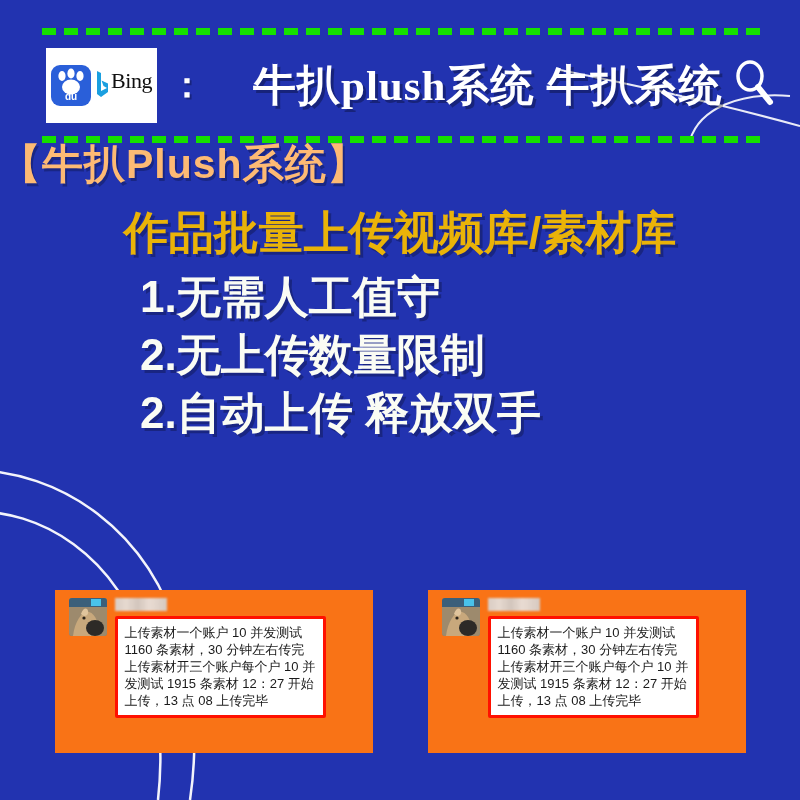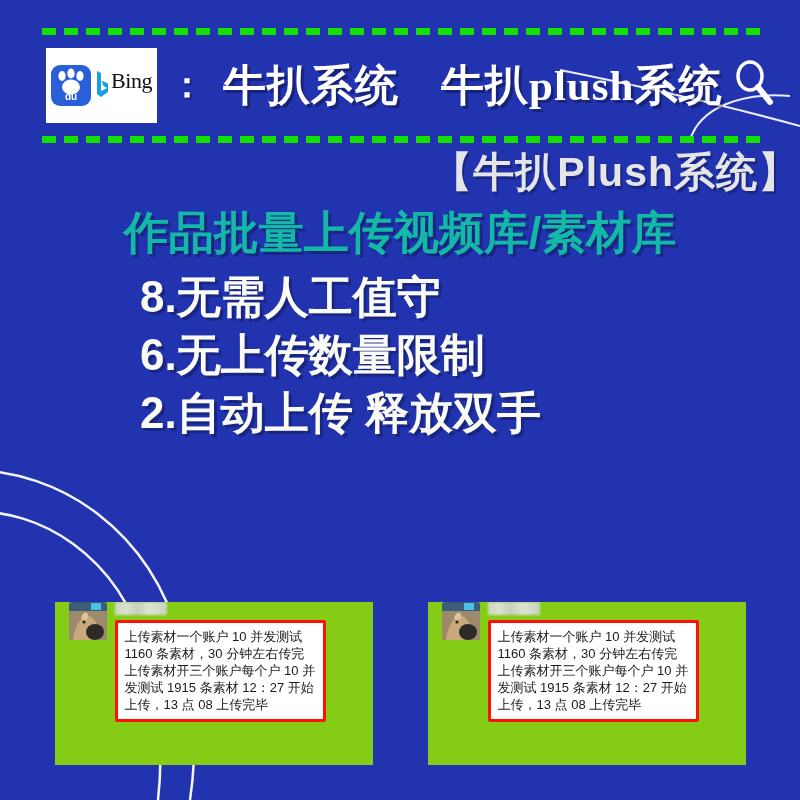--- a/index.html
+++ b/index.html
@@ -141,40 +141,40 @@
     right: 16px;
     top: 54px;
     width: 60px;
     height: 60px;
   }
 
   
   .yellow-title {
     position: absolute;
     left: 0;
-    top: 150px;
-    width: 800px;
-    text-align: right;
-    color: #e5e5e5;
+    top: 142px;
+    width: 800px;
+    text-align: left;
+    color: #fdba74;
     font-weight: bold;
     font-size: 41px;
     line-height: 1.1;
     letter-spacing: 1px;
     text-shadow: 2px 3px 0 rgba(0,0,0,0.25);
     white-space: nowrap;
   }
 
   
   .headline {
     position: absolute;
     left: 0;
     top: 208px;
     width: 800px;
     text-align: center;
-    color: #14b8a6;
+    color: #eab308;
     font-weight: bold;
     font-size: 45px;
     line-height: 1.1;
     letter-spacing: 0px;
     text-shadow: 3px 3px 0 rgba(0,0,0,0.26);
     white-space: nowrap;
   }
 
   
   .feature-list {
@@ -199,29 +199,28 @@
     left: 0;
     top: 590px;
     width: 800px;
     display: flex;
     justify-content: center;
     gap: 55px;
   }
   .chat-card {
     width: 318px;
     height: 163px;
-    background: #84cc16;
+    background: #f97316;
     box-sizing: border-box;
-    padding: 0 12px 10px 14px;
+    padding: 8px 12px 10px 14px;
     display: flex;
     align-items: flex-start;
     gap: 8px;
     position: relative;
     overflow: hidden;
-    margin-top: 12px;
   }
   .avatar {
     width: 38px;
     height: 38px;
     flex: none;
     border-radius: 3px;
     overflow: hidden;
     position: relative;
     background: #8a7a63;
   }
@@ -288,38 +287,38 @@
       <div class="bing-mark">
         <svg class="bing-b" viewBox="0 0 13 30">
           <path d="M1 1 L5 3 L5 21 L11 18 L7.5 16 L5.5 10.5 L12 13.5 L12 22 L5 27 L1 24 Z" fill="#1a9fe0"></path>
         </svg>
         <span class="bing-word">Bing</span>
       </div>
     </div>
 
     <span class="colon">：</span>
 
+    <span class="head-title" id="head-title-2">牛扒plush系统</span>
     <span class="head-title" id="head-title-1">牛扒系统</span>
-    <span class="head-title" id="head-title-2">牛扒plush系统</span>
   </div>
 
   <svg class="search-glyph" viewBox="0 0 60 60">
     <ellipse cx="26" cy="22" rx="12" ry="14" fill="none" stroke="#ffffff" stroke-width="3.5"></ellipse>
     <line x1="34" y1="33" x2="46" y2="48" stroke="#ffffff" stroke-width="6" stroke-linecap="round"></line>
   </svg>
 
   <div class="dashed-rule" id="rule-mid"></div>
 
   <div class="yellow-title">【牛扒Plush系统】</div>
 
   <div class="headline">作品批量上传视频库/素材库</div>
 
   <div class="feature-list">
-    <div class="feature-item">8.无需人工值守</div>
-    <div class="feature-item">6.无上传数量限制</div>
+    <div class="feature-item">1.无需人工值守</div>
+    <div class="feature-item">2.无上传数量限制</div>
     <div class="feature-item">2.自动上传 释放双手</div>
   </div>
 
   <div class="cards">
 
     <div class="chat-card">
       <div class="avatar">
         <svg viewBox="0 0 38 38" width="38" height="38">
           <rect width="38" height="38" fill="#9d8a6d"></rect>
           <rect x="0" y="0" width="38" height="9" fill="#3b5f7a"></rect>

